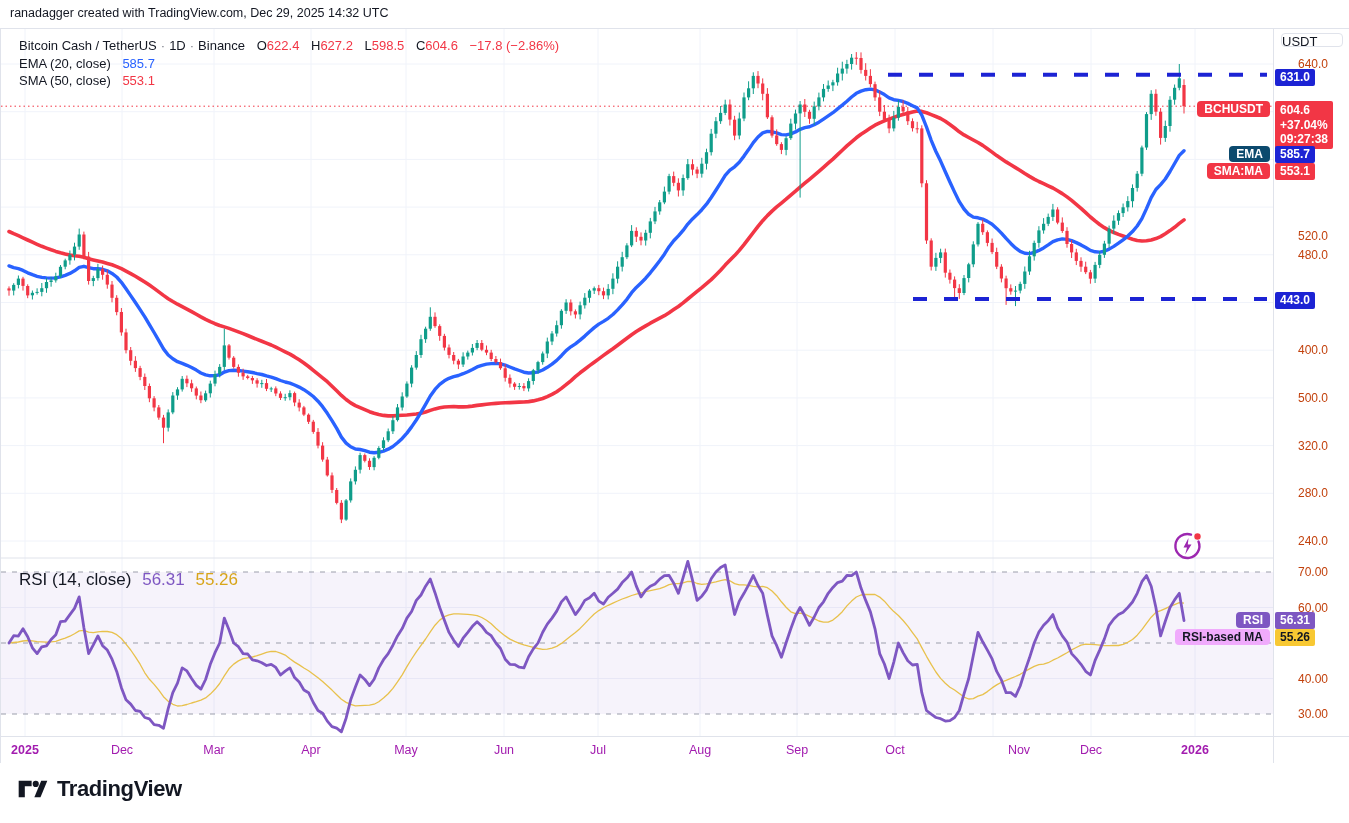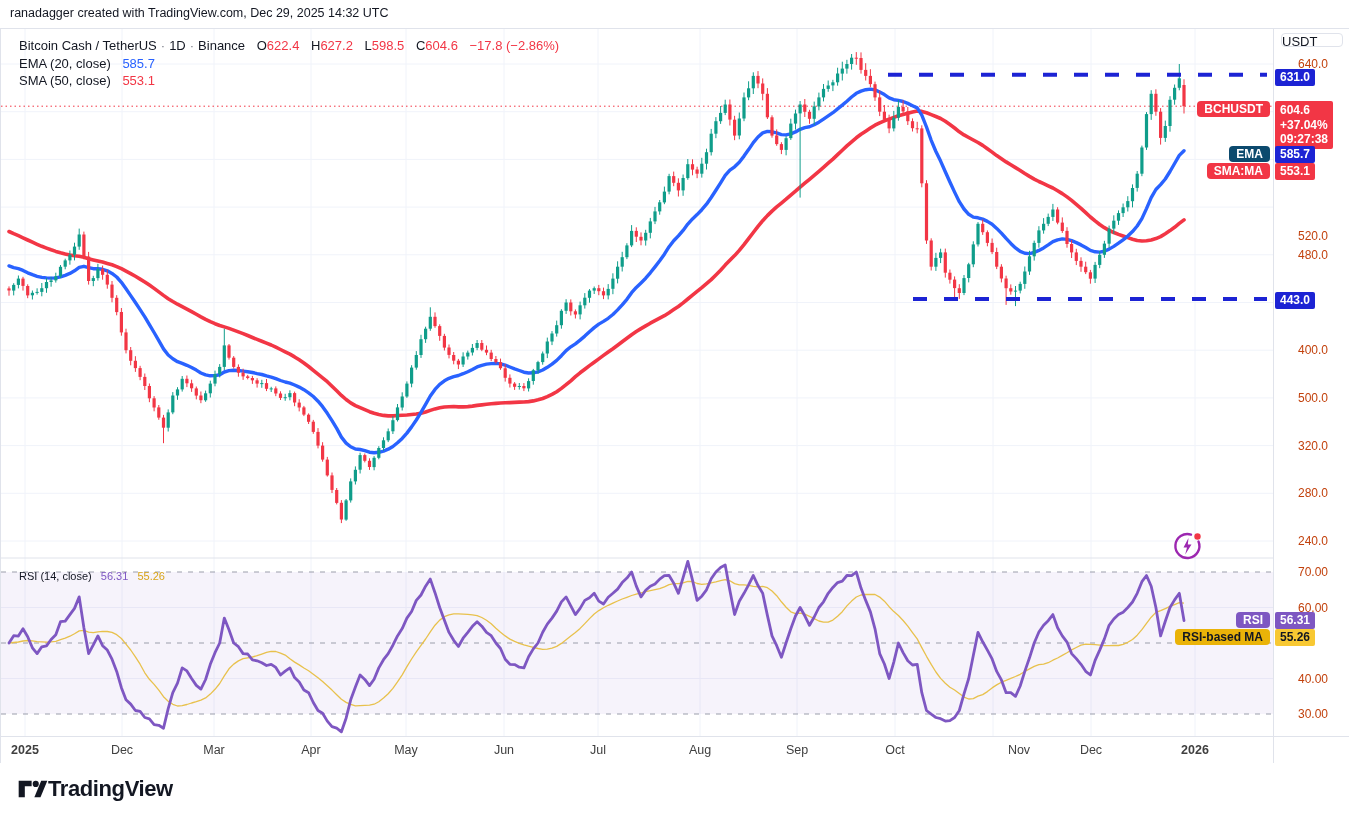--- a/index.html
+++ b/index.html
@@ -13,48 +13,48 @@
   #chart-svg { position:absolute; left:0; top:0; }
 
   .legend-row { position:absolute; left:18px; font-size:13px; white-space:nowrap; z-index:5; }
   .legend-row .sep { color:#787b86; padding:0 4px; }
   .legend-row .v-red { color:#f23645; }
   .legend-row .v-blue { color:#2962ff; }
   .legend-row .ohlc-letter { color:#131722; margin-left:8px; }
   .legend-main { top:9px; }
   .legend-ema { top:27px; }
   .legend-sma { top:44px; }
-  .legend-rsi { top:541px; font-size:11px; }
+  .legend-rsi { top:541px; font-size:17px; }
   .legend-rsi .v-purple { color:#7e57c2; margin-left:6px; }
   .legend-rsi .v-yellow { color:#d8a519; margin-left:6px; }
 
   #price-axis { position:absolute; left:1272px; top:0; width:77px; height:707px; border-left:1px solid #e0e3eb; background:#fff; z-index:6; }
   .currency-btn { position:absolute; left:7px; top:4px; width:62px; height:14px; background:#fff; border:1px solid #e0e3eb; border-radius:4px; font-size:13px; color:#131722; font-family:inherit; text-align:left; cursor:pointer; }
   .tick { position:absolute; left:24px; font-size:12px; color:#c2410c; line-height:16px; }
   .badge { position:absolute; left:1px; padding:0 5px; border-radius:2px; font-size:12px; font-weight:600; color:#fff; line-height:17px; white-space:nowrap; }
   .badge.blue { background:#1c23d4; }
   .badge.red { background:#f23645; }
   .badge.purple { background:#7e57c2; }
   .badge.yellow { background:#f8c832; color:#131722; }
   .badge.stack { line-height:14.5px; padding:2px 5px; }
 
   .float-label { position:absolute; right:78px; padding:1px 7px; border-radius:4px; font-size:12px; font-weight:600; color:#fff; white-space:nowrap; z-index:6; }
   .float-label.red { background:#f23645; }
   .float-label.blue { background:#0c4a6e; }
   .float-label.purple { background:#7e57c2; }
-  .float-label.yellow { background:#eab308; color:#131722; }
+  .float-label.yellow { background:#f0abfc; color:#131722; }
 
   #time-axis { position:absolute; left:0; top:707px; width:1272px; height:27px; border-top:1px solid #e0e3eb; background:#fff; }
   #axis-corner { position:absolute; left:1272px; top:707px; width:77px; height:27px; border-top:1px solid #e0e3eb; border-left:1px solid #e0e3eb; background:#fff; }
-  .t-label { position:absolute; top:6px; transform:translateX(-50%); font-size:12.5px; color:#404040; }
+  .t-label { position:absolute; top:6px; transform:translateX(-50%); font-size:12.5px; color:#a21caf; }
   .t-label.bold { font-weight:700; }
 
   #lightning { position:absolute; left:1170px; top:501px; width:32px; height:32px; z-index:5; }
 
-  #tv-logo { position:absolute; left:18px; top:776px; display:flex; align-items:center; }
+  #tv-logo { position:absolute; left:18px; top:776px; display:flex; align-items:center; gap:9px; }
   #tv-logo .logo-text { font-size:22px; font-weight:800; letter-spacing:-0.4px; color:#131722; }
 </style>
 </head>
 <body>
 
 <div id="app">
 
   <div class="attribution">ranadagger created with TradingView.com, Dec 29, 2025 14:32 UTC</div>
 
   <div id="chart-frame">

